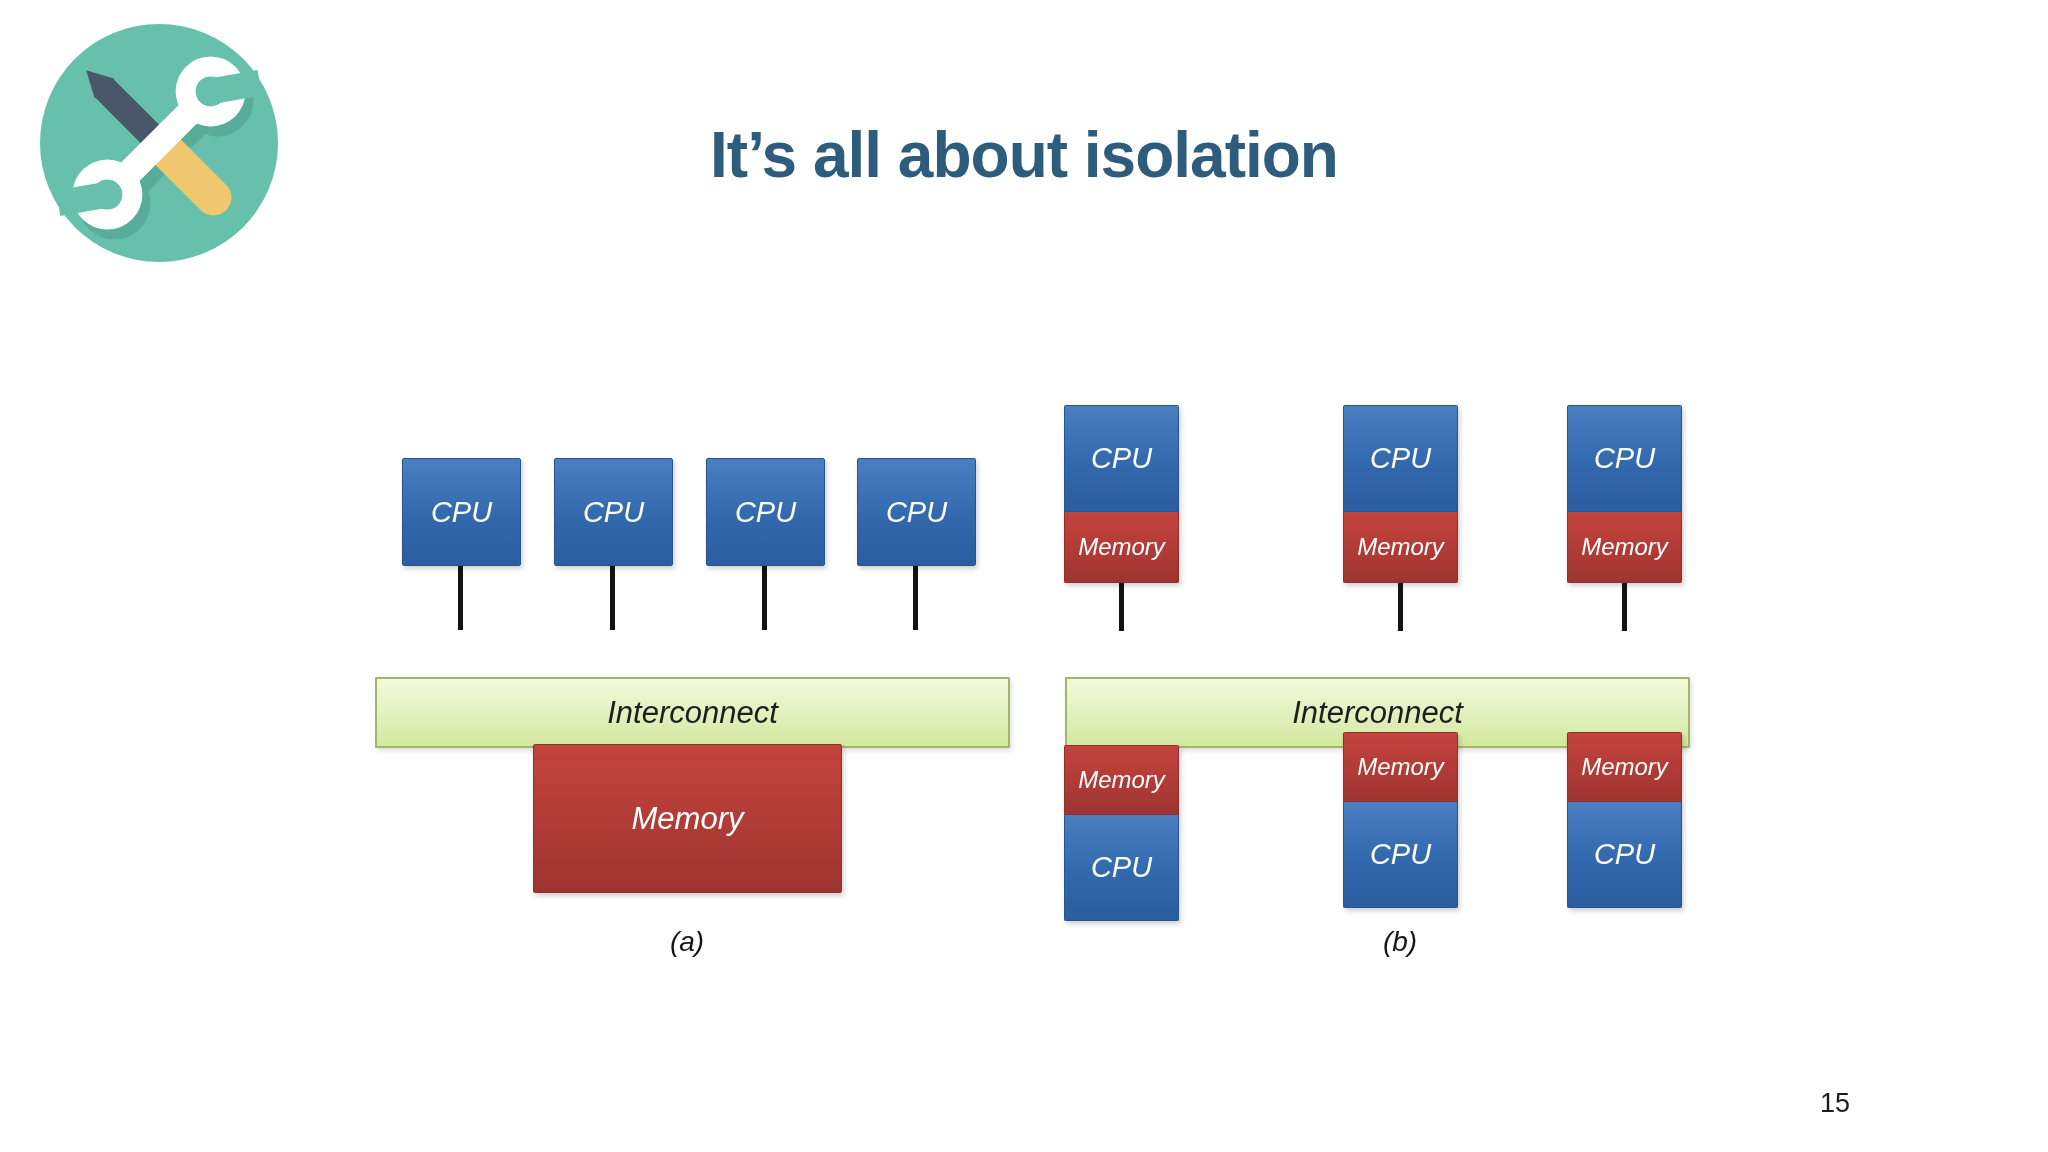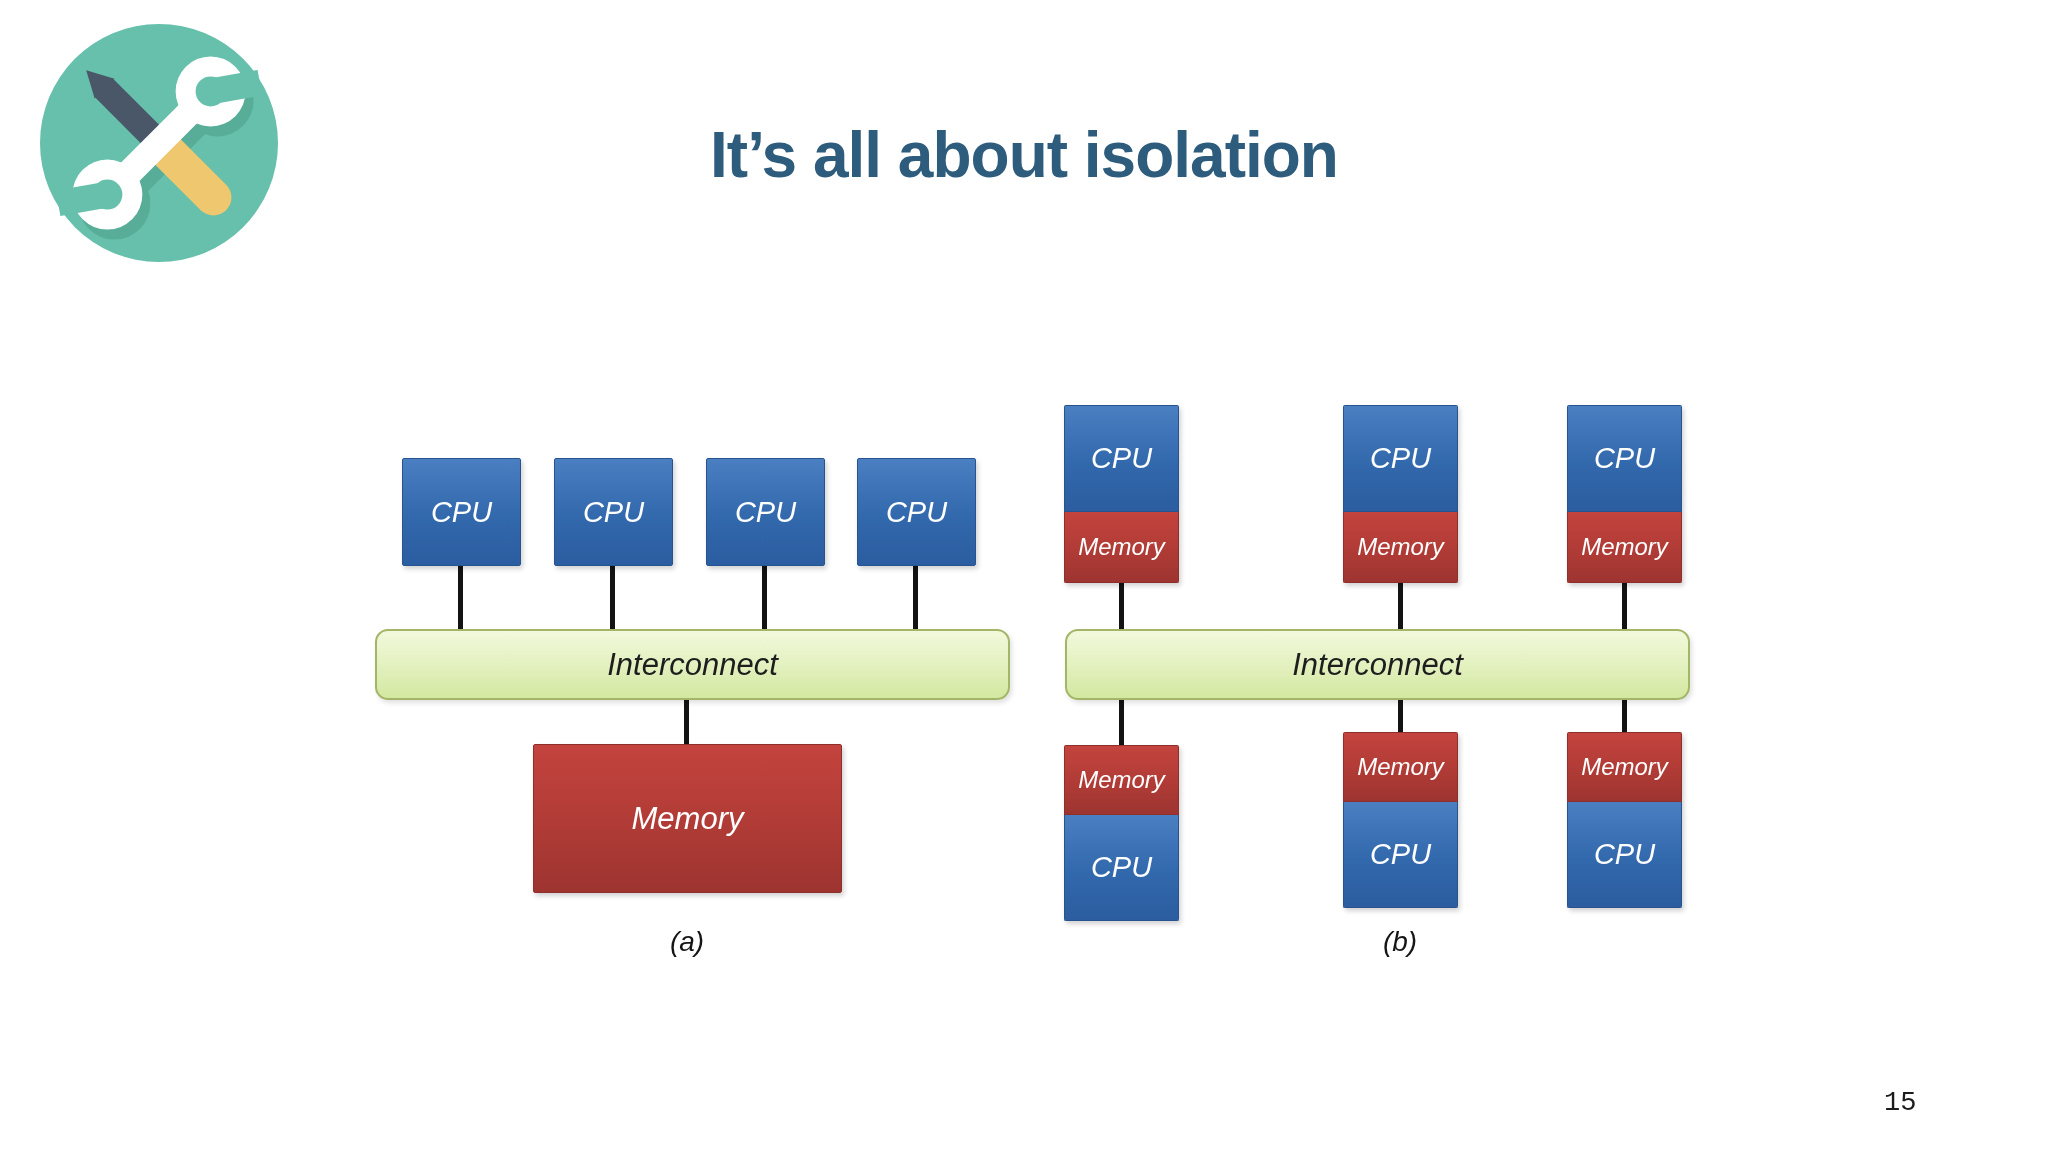--- a/index.html
+++ b/index.html
@@ -29,24 +29,24 @@
   }
   .mem-box{
     background:linear-gradient(180deg,#c4433e 0%,#b03b36 55%,#9d3430 100%);
     border:1px solid #8e2f2b;border-radius:2px;
     box-shadow:2px 3px 5px rgba(0,0,0,.18);
     display:flex;align-items:center;justify-content:center;
     color:#fff;font-size:31px;
   }
   .interconnect{
     background:linear-gradient(180deg,#f2f9dc 0%,#e2f0bd 55%,#d3e8a0 100%);
-    border:2px solid #a3b567;border-radius:13px;
+    border:2px solid #a3b567;border-radius:1px;
     box-shadow:2px 3px 5px rgba(0,0,0,.12);
     display:flex;align-items:center;justify-content:center;
-    color:#1e1e1e;font-size:31px;
+    color:#1e1e1e;font-size:31px;margin-top:48px;
   }
   .connector{width:5px;background:#131313;}
 
   .node{
     display:flex;flex-direction:column;width:115px;
     box-shadow:2px 3px 5px rgba(0,0,0,.18);border-radius:2px;overflow:hidden;
   }
   .node .sec{display:flex;align-items:center;justify-content:center;color:#fff;}
   .sec-cpu{
     height:105px;font-size:29px;
@@ -55,21 +55,21 @@
   }
   .sec-mem{
     height:70px;font-size:24px;
     background:linear-gradient(180deg,#c4433e 0%,#b03b36 55%,#9d3430 100%);
     border:1px solid #8e2f2b;
   }
   .node .sec + .sec{border-top:none;}
   .node-b .sec-mem{height:68px;}
 
   .caption{width:200px;text-align:center;font-size:28px;color:#151515;}
-  .page-number{position:absolute;left:1884px;top:1088px;font-size:27px;color:#1c1c1c;font-family:Liberation Mono, monospace;}
+  .page-number{position:absolute;left:1820px;top:1088px;font-size:27px;color:#1c1c1c;}
 
   
   .a-cpu1{left:402px;top:458px;width:117px;height:106px;}
   .a-cpu2{left:554px;top:458px;width:117px;height:106px;}
   .a-cpu3{left:706px;top:458px;width:117px;height:106px;}
   .a-cpu4{left:857px;top:458px;width:117px;height:106px;}
   .a-line1{left:458px;top:560px;height:70px;}
   .a-line2{left:610px;top:560px;height:70px;}
   .a-line3{left:762px;top:560px;height:70px;}
   .a-line4{left:913px;top:560px;height:70px;}

